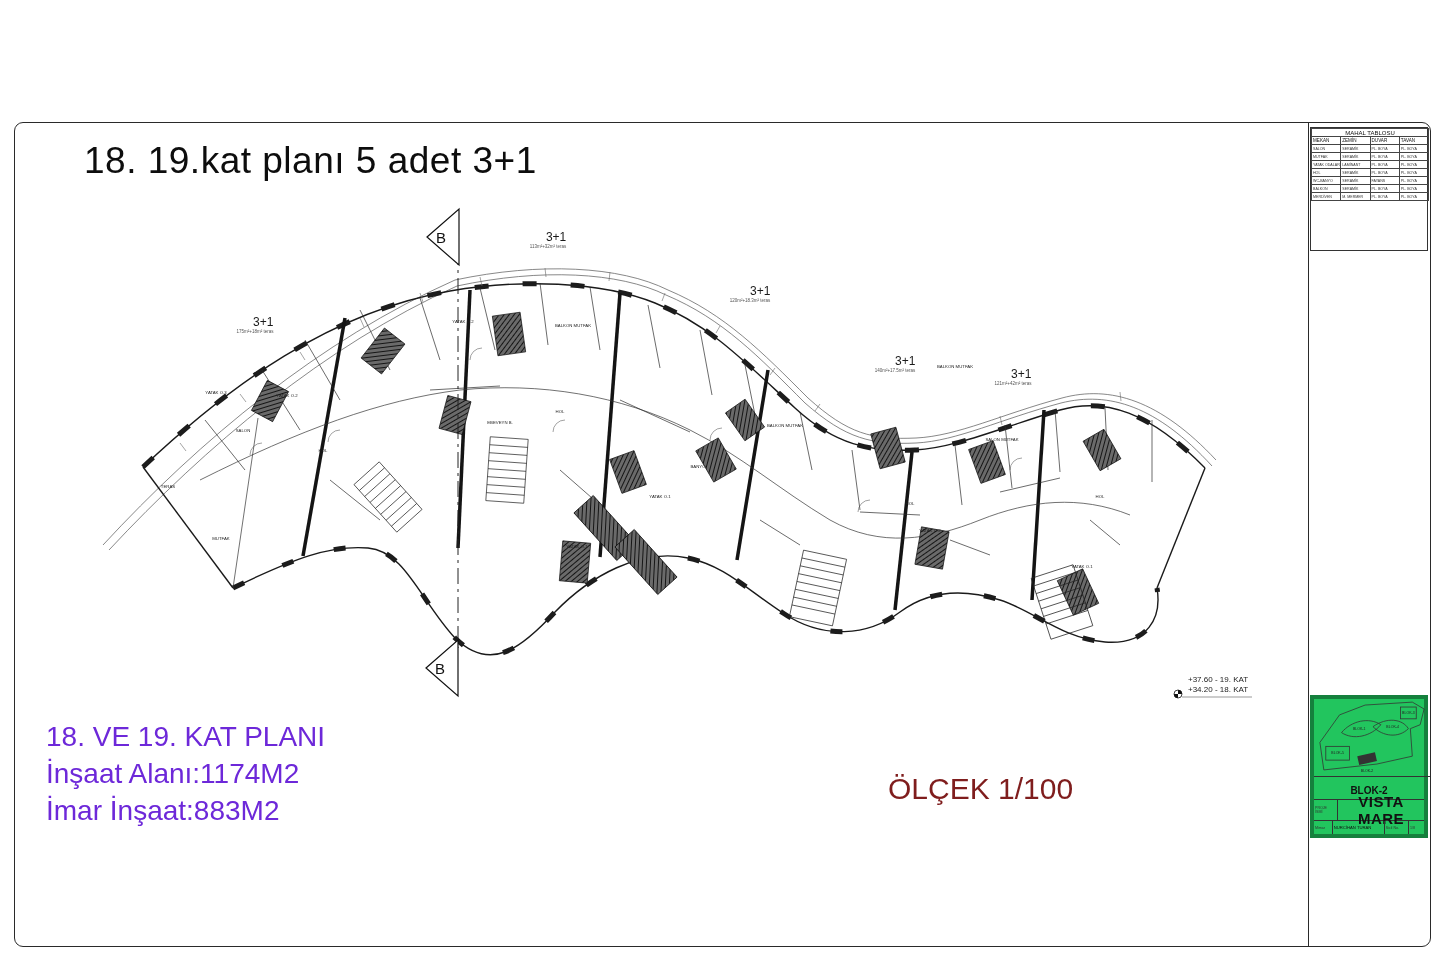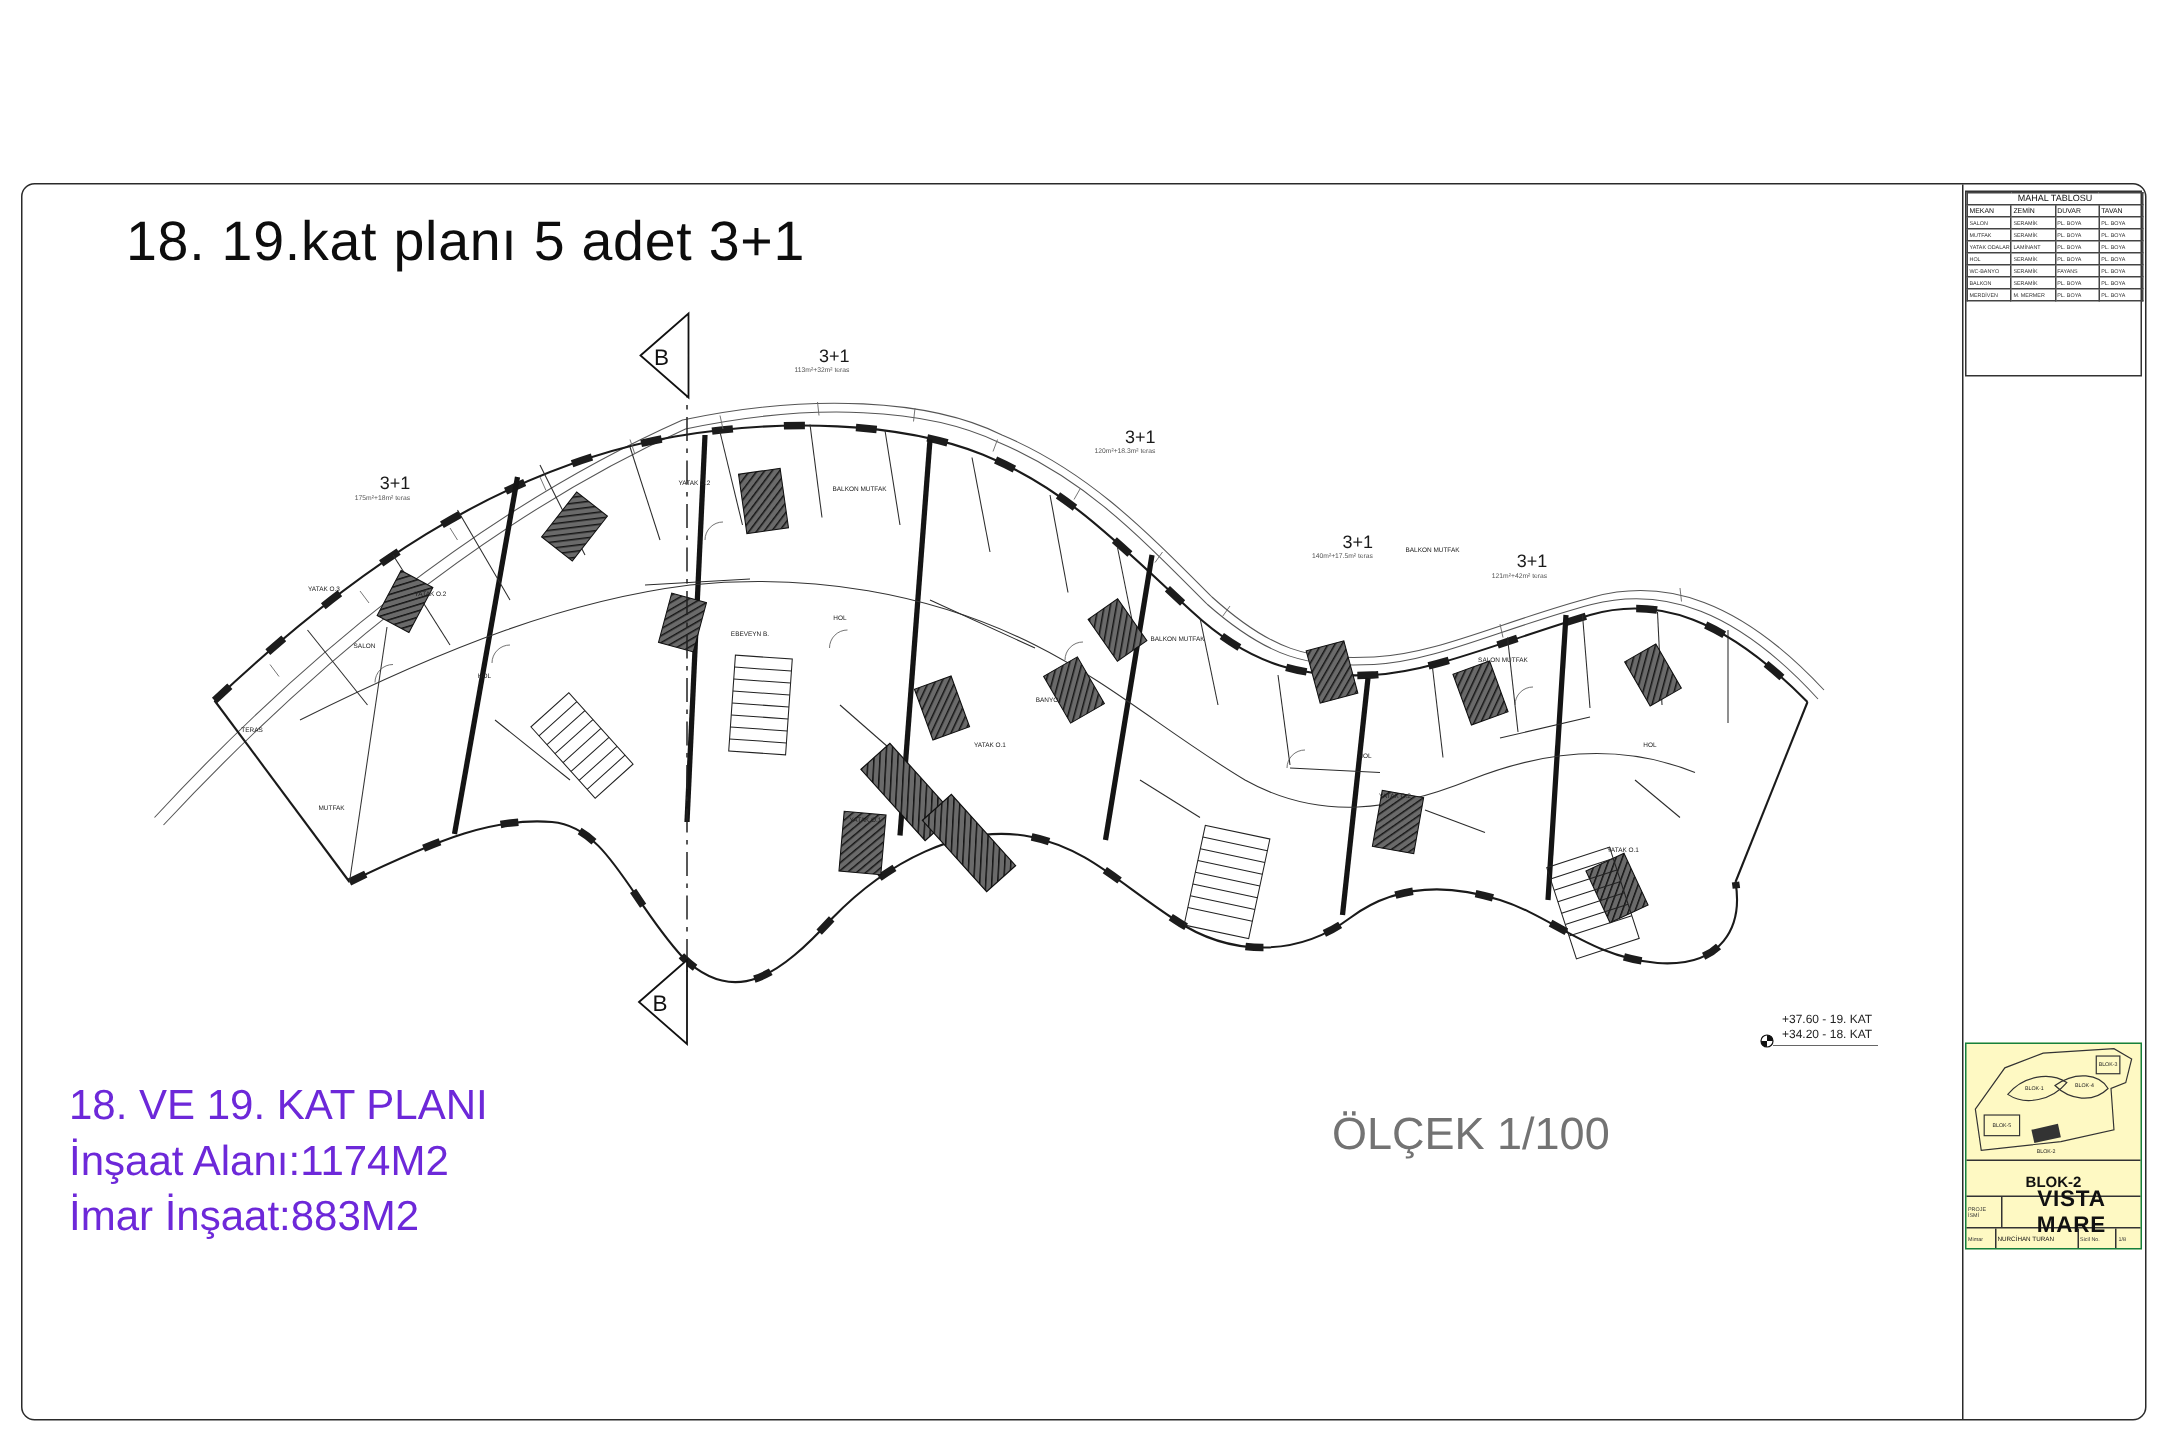--- a/index.html
+++ b/index.html
@@ -7,37 +7,37 @@
               font-family:"Liberation Sans", sans-serif; color:#111; }
   .abs { position:absolute; }
   
   .sheet-border { left:14px; top:122px; width:1417px; height:825px;
                   border:1.6px solid #2a2a2a; border-radius:9px; }
   .right-strip { left:1308px; top:123px; width:122px; height:823px;
                  border-left:1px solid #2a2a2a; }
   
   .main-title { left:84px; top:140px; font-size:37px; letter-spacing:0.5px; color:#0d0d0d;text-align:right; }
   .summary { left:46px; top:718px; font-size:28px; line-height:37px; color:#6d28d9; }
-  .scale-label { left:888px; top:740px; font-size:30px; color:#737373; }
+  .scale-label { left:888px; top:772px; font-size:30px; color:#7f1d1d; }
   
   .unit { transform:translateX(-50%); text-align:right; }
   .unit .type { font-size:12px; color:#1a1a1a; }
   .unit .area { font-size:4.5px; color:#555; }
   
   .elev { left:1188px; top:675px; font-size:8px; line-height:10px; color:#222; }
   
   .mahal-box { left:1310px; top:127px; width:118px; height:124px; border:1px solid #333; background:#fff; }
   table.mahal { border-collapse:collapse; width:118px; table-layout:fixed; }
   table.mahal th, table.mahal td { border:0.5px solid #444; overflow:hidden;
       white-space:nowrap; padding:0 1px; height:8px; font-weight:normal; text-align:left; }
   .mahal-title { font-size:6px; text-align:center !important; height:9px; }
   .mahal-head th { font-size:4.6px; }
   table.mahal td { font-size:3.6px; color:#333; }
   
-  .tblock { left:1310px; top:695px; width:118px; border:1px solid #15803d; background:#fef9c3; }
+  .tblock { left:1310px; top:695px; width:118px; border:4px solid #15803d; background:#22c55e; }
   .keyplan { width:116px; height:78px; border-bottom:1px solid #333; }
   .blok-row { height:19px; border-bottom:1px solid #333; display:flex;
               align-items:center; justify-content:center; font-weight:bold; font-size:10px; }
   .proj-row { height:21px; border-bottom:1px solid #333; display:flex; }
   .proj-label { width:24px; border-right:1px solid #333; font-size:3.6px; line-height:4.5px;
                 display:flex; flex-direction:column; justify-content:center; padding-left:1px; color:#333;}
   .proj-name { flex:1; display:flex; align-items:center; justify-content:center;
                font-weight:bold; font-size:15px; letter-spacing:0.5px;text-align:center; }
   .arch-row { height:13px; display:flex; font-size:3.6px; color:#333; }
   .arch-row > div { border-right:0.5px solid #333; display:flex; align-items:center; padding-left:1px; }

